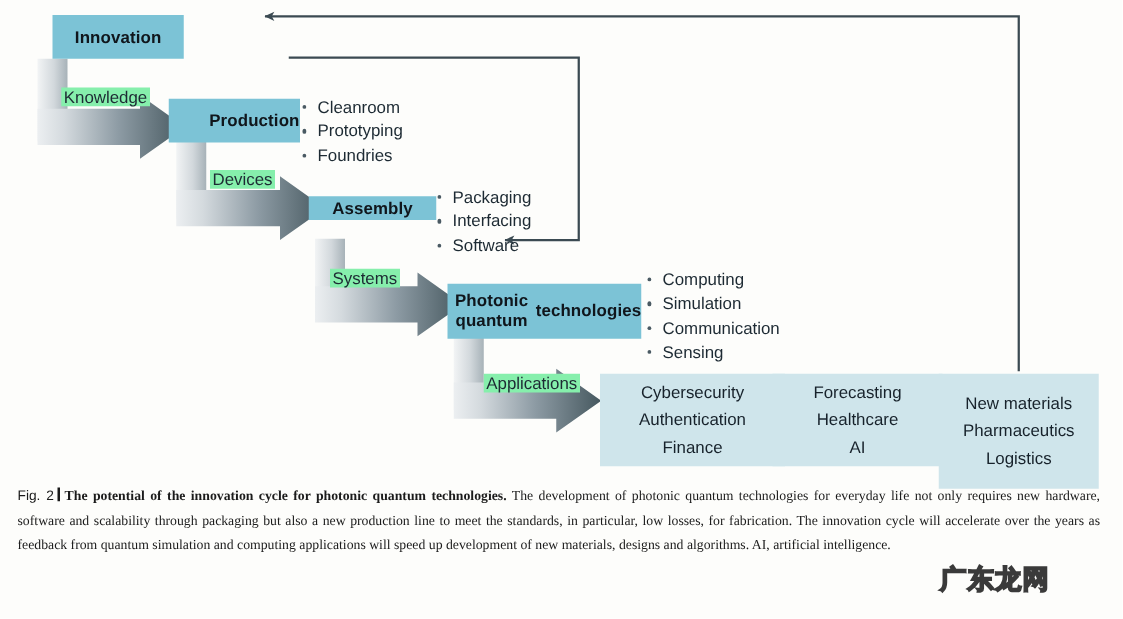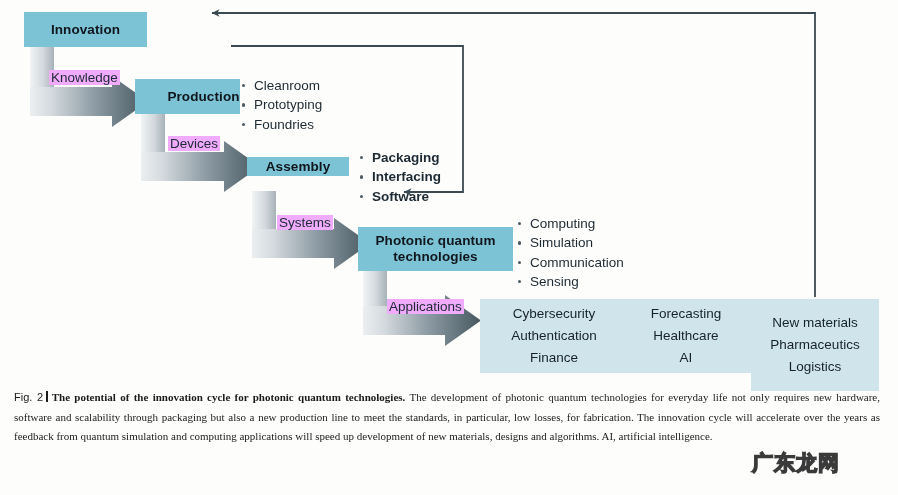--- a/index.html
+++ b/index.html
@@ -86,21 +86,21 @@
     border-radius: 50%;
     background: #4a5a63;
   }
 
   
   .flow-label {
     position: absolute;
     font-size: 13.5px;
     color: #1d2a33;
     white-space: nowrap;
-    background: #f0abfc;
+    background: #86efac;
     padding: 0 2px;
   }
 
   
   #caption {
     position: absolute;
     left: 14px;
     top: 388px;
     width: 866px;
     font-size: 11px;
@@ -179,60 +179,60 @@
       <g>
         <rect x="363" y="270" width="24" height="58" fill="url(#stemGrad)"></rect>
         <path d="M363,306 L445,306 L445,295 L481,320.5 L445,346 L445,335 L363,335 Z" fill="url(#arrowGrad)"></path>
       </g>
 
       <path d="M231,46 L463,46 L463,192 L404,192" fill="none" stroke="#3b4a52" stroke-width="1.8" marker-end="url(#arrowHead)"></path>
 
       <path d="M815,297 L815,13 L212,13" fill="none" stroke="#3b4a52" stroke-width="1.8" marker-end="url(#arrowHead)"></path>
     </svg>
 
-    <div class="stage-box" style="left:24px; top:12px; width:123px; height:35px;">
+    <div class="stage-box" style="left:42px; top:12px; width:105px; height:35px;">
       <span>Innovation</span>
     </div>
 
     <div class="stage-box" style="left:135px; top:79px; width:105px; height:35px;padding-left:32px;">
       <span>Production</span>
     </div>
 
     <div class="stage-box" style="left:247px; top:157px; width:102px; height:19px;">
       <span>Assembly</span>
     </div>
 
-    <div class="stage-box" style="left:358px; top:227px; width:155px; height:44px; flex-direction:column;">
+    <div class="stage-box" style="left:358px; top:227px; width:155px; height:44px; flex-direction:row;">
       <span>Photonic quantum</span>
       <span>technologies</span>
     </div>
 
 
     <ul class="bullets" style="left:242px; top:76px;">
       <li>Cleanroom</li>
       <li>Prototyping</li>
       <li>Foundries</li>
     </ul>
 
-    <ul class="bullets" style="left:360px; top:148px;font-weight:bold;">
+    <ul class="bullets" style="left:350px; top:148px;">
       <li>Packaging</li>
       <li>Interfacing</li>
       <li>Software</li>
     </ul>
 
     <ul class="bullets" style="left:518px; top:214px;">
       <li>Computing</li>
       <li>Simulation</li>
       <li>Communication</li>
       <li>Sensing</li>
     </ul>
 
     <div class="flow-label" style="left:49px; top:70px;">Knowledge</div>
     <div class="flow-label" style="left:168px; top:136px;">Devices</div>
-    <div class="flow-label" style="left:277px; top:215px;">Systems</div>
+    <div class="flow-label" style="left:264px; top:215px;">Systems</div>
     <div class="flow-label" style="left:387px; top:299px;">Applications</div>
 
     <div class="app-box" style="left:480px; top:299px; width:148px; height:74px;">
       <span>Cybersecurity</span>
       <span>Authentication</span>
       <span>Finance</span>
     </div>
 
     <div class="app-box" style="left:618px; top:299px; width:136px; height:74px;">
       <span>Forecasting</span>

